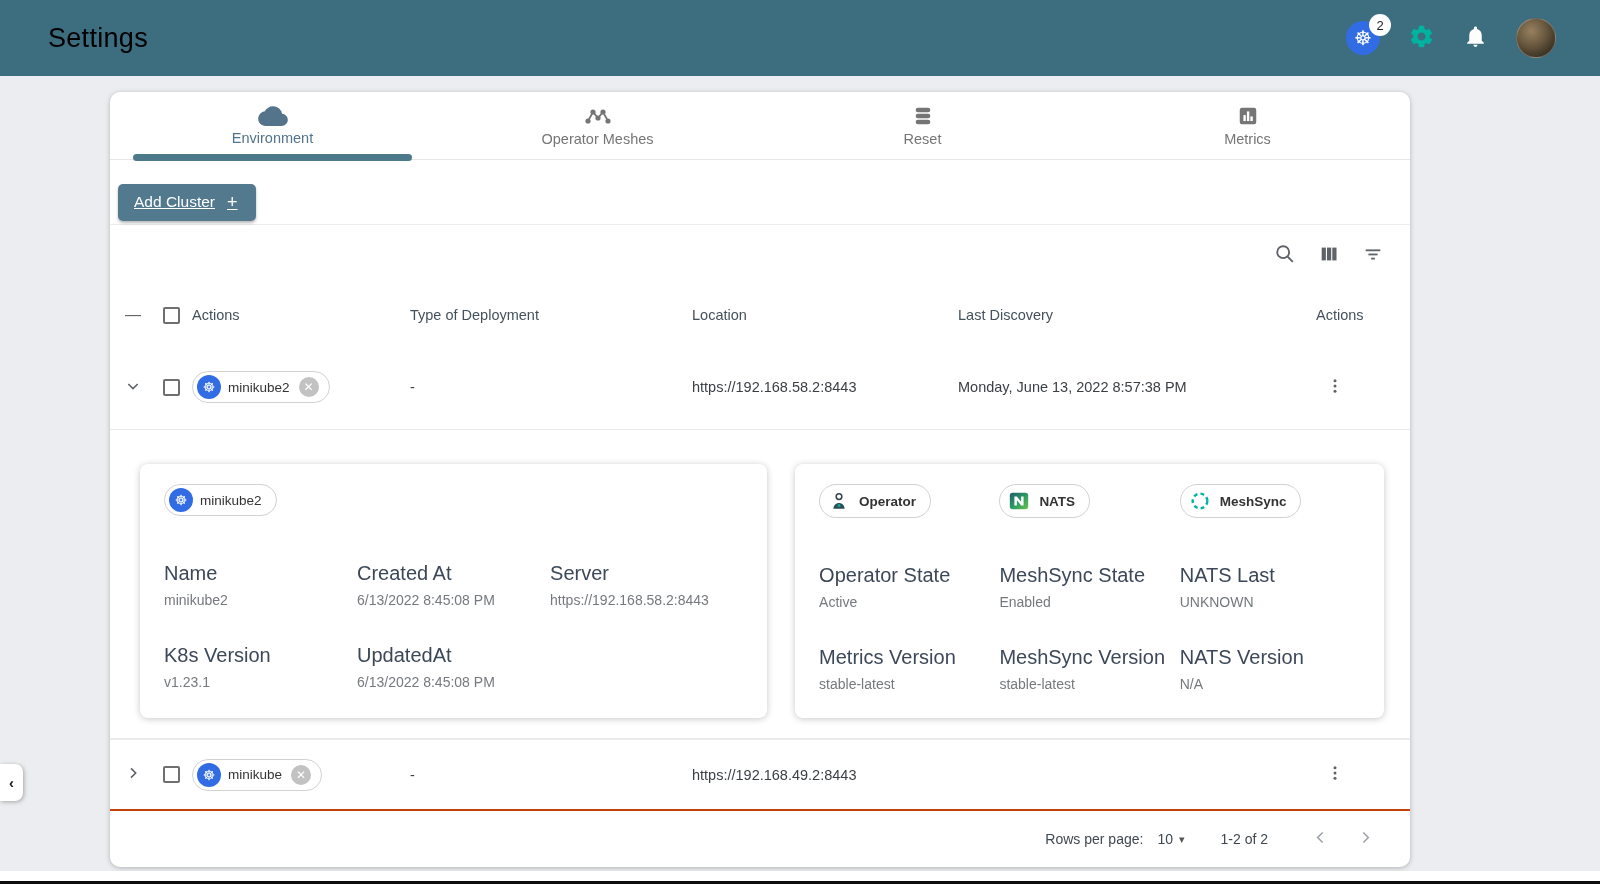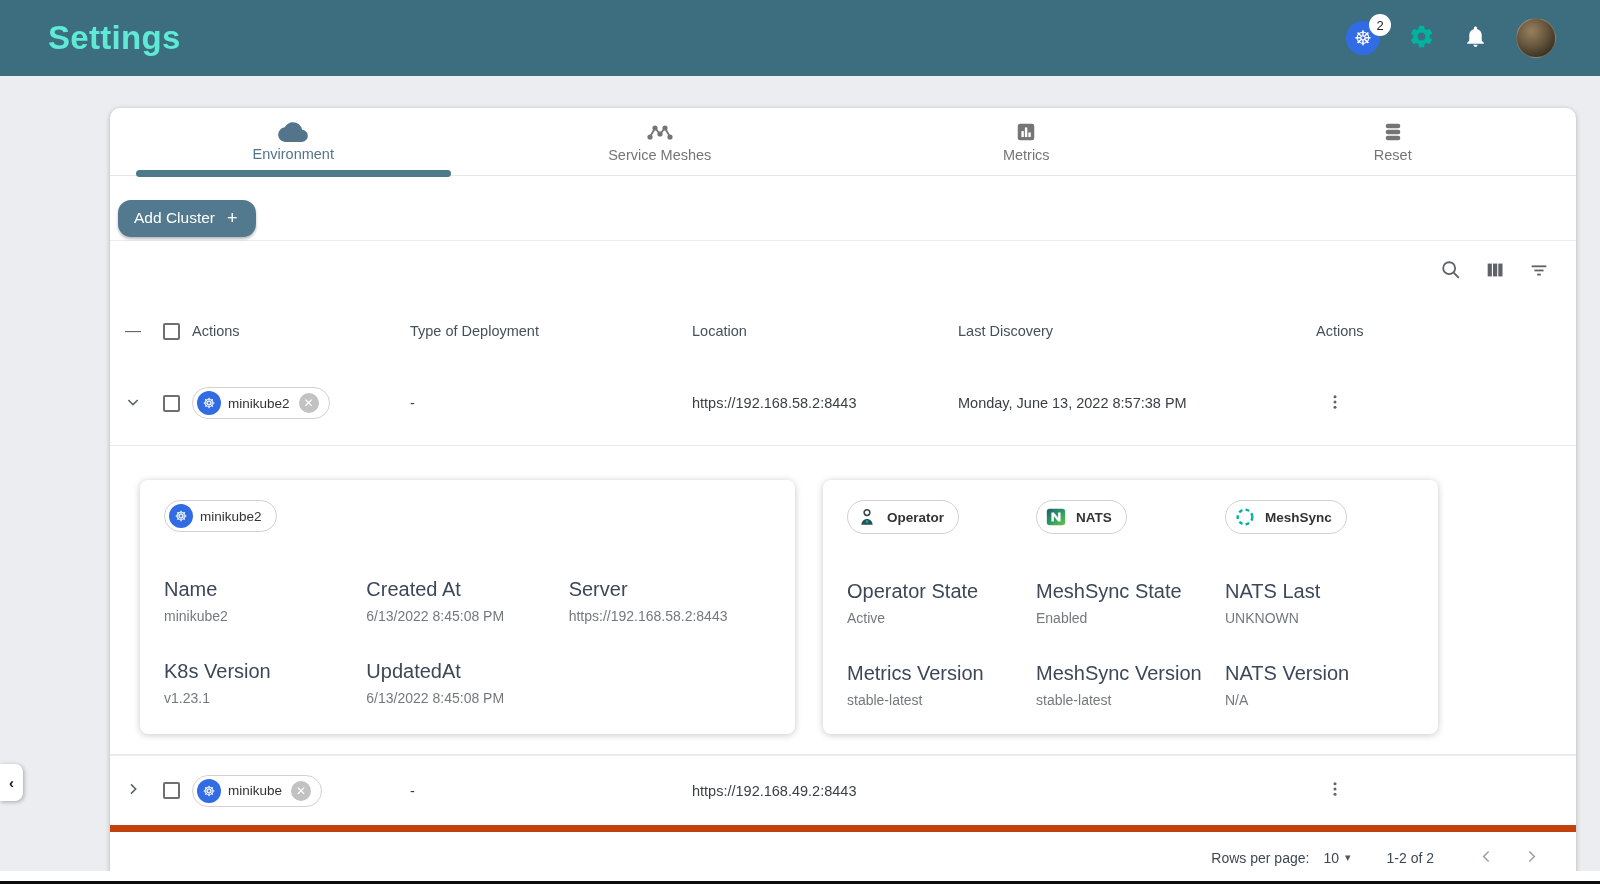--- a/index.html
+++ b/index.html
@@ -1,45 +1,45 @@
 <!DOCTYPE html>
 <html><head>
 <meta charset="utf-8">
 <style>
   * { margin:0; padding:0; box-sizing:border-box; }
   html,body { width:1600px; height:884px; overflow:hidden; }
   body { background:#ebedf0; font-family:"Liberation Sans", sans-serif; position:relative; }
 
   
   .appbar { height:76px; background:#3C6E80; display:flex; align-items:center; padding:0 44px 0 48px; }
-  .appbar-title { color:#5eead4; font-size:33px; font-weight:bold; letter-spacing:.3px; }
+  .appbar-title { color:#000000; font-size:27px; font-weight:normal; letter-spacing:.3px; }
   .appbar-right { margin-left:auto; display:flex; align-items:center; gap:28px; }
   .k8s-ctx { position:relative; width:34px; height:34px; cursor:pointer; }
   .k8s-circle { width:34px; height:34px; border-radius:50%; background:#326CE5; color:#fff; display:flex; align-items:center; justify-content:center; font-size:20px; }
   .k8s-badge { position:absolute; top:-7px; right:-11px; width:22px; height:22px; background:#fff; border-radius:50%; color:#222; font-size:13px; display:flex; align-items:center; justify-content:center; }
   .avatar { width:40px; height:40px; border-radius:50%; background:radial-gradient(circle at 38% 32%, #97805f 0%, #6b5a40 40%, #3c3425 75%, #23301c 100%); border:1px solid rgba(255,255,255,.25); cursor:pointer; }
   .iconbtn { background:none; border:none; cursor:pointer; display:flex; align-items:center; }
 
   
-  .card { width:1466px; margin-left:110px; margin-top:32px; background:#fff; border-radius:10px;
+  .card { width:1300px; margin-left:110px; margin-top:16px; background:#fff; border-radius:10px;
           box-shadow:0 1px 5px rgba(0,0,0,.25); overflow:hidden; }
 
   
   .tabs { display:flex; border-bottom:1px solid #e7e7e7; height:68px; }
   .tab { flex:1; display:flex; flex-direction:column; align-items:center; justify-content:center; gap:4px;
          color:#757575; font-size:14.5px; cursor:pointer; position:relative; }
   .tab.active { color:#53748A; }
   .tab.active .indicator { position:absolute; bottom:-2px; left:7%; right:7%; height:7px; background:#4C7A8A; border-radius:4px; }
   .tab svg { display:block; }
 
   
   .addrow { height:65px; border-bottom:1px solid #ececec; padding:24px 0 0 8px; }
   .add-btn { display:inline-flex; align-items:center; gap:12px; background:#53798E; color:#fff; border:none;
-             font-size:15.5px; font-family:inherit; padding:9px 18px 10px 16px; border-radius:13px; cursor:pointer;
-             box-shadow:0 2px 3px rgba(0,0,0,.28); }
+             font-size:15.5px; font-family:inherit; padding:9px 18px 10px 16px; border-radius:5px; cursor:pointer;
+             box-shadow:0 2px 3px rgba(0,0,0,.28);text-decoration:underline; }
   .add-btn .plus { font-size:18px; line-height:1; }
 
   
   .toolbar { height:60px; display:flex; align-items:center; justify-content:flex-end; gap:22px; padding-right:26px; }
 
   
   .trow { display:grid; grid-template-columns:34px 42px 218px 282px 266px 352px 1fr; align-items:center; padding-left:6px; }
   .thead { height:60px; font-size:14.5px; color:#44515a; }
   .tbodyrow { height:84px; font-size:14.5px; color:#3a3f44; }
   .tbodyrow.second { height:70px; border-top:1px solid #ececec; }
@@ -60,21 +60,21 @@
   .expand { border-top:1px solid #e9e9e9; border-bottom:1px solid #e9e9e9; padding:34px 26px 20px 30px; display:flex; gap:28px; }
   .subcard { background:#fff; border-radius:8px; box-shadow:0 1px 7px rgba(0,0,0,.22); padding:20px 24px 26px 24px; }
   .subcard.left { width:655px; }
   .subcard.right { width:615px; }
   .chiprow3 { display:grid; grid-template-columns:1fr 1fr 1fr;font-weight:bold; }
   .fields { display:grid; grid-template-columns:1fr 1fr 1fr; row-gap:36px; margin-top:46px; }
   .f-label { font-size:20px; color:#3C4858; margin-bottom:7px; }
   .f-value { font-size:14px; color:#75797d; }
 
   
-  .tfoot { border-top:7px solid #c2410c; height:58px; display:flex; align-items:center; justify-content:flex-end;
+  .tfoot { border-top:2px solid #c2410c; height:58px; display:flex; align-items:center; justify-content:flex-end;
            padding-right:22px; font-size:14px; color:#3f4850; }
   .rpp-select { display:flex; align-items:center; gap:6px; margin-left:14px; cursor:pointer; }
   .rpp-caret { font-size:11px; color:#555; }
   .range { margin:0 30px 0 36px; }
   .pg-btn { background:none; border:none; cursor:default; padding:0 14px; display:flex; align-items:center; }
 
   
   .drawer-handle { position:absolute; left:0; top:764px; width:23px; height:37px; background:#fff;
                    border-radius:0 8px 8px 0; box-shadow:1px 1px 4px rgba(0,0,0,.3); display:flex; align-items:center;
                    justify-content:center; font-size:15px; font-weight:bold; color:#1a1a1a; cursor:pointer; }
@@ -126,42 +126,42 @@
       <span>
         <svg width="30" height="22" viewBox="0 0 30 22" fill="none" stroke="#757575" stroke-width="1.8">
           <path d="M5 16 L10 7 L15 13 L20 7 L25 16"></path>
           <circle cx="5" cy="16" r="2.6" fill="#757575" stroke="none"></circle>
           <circle cx="10" cy="7" r="2.6" fill="#757575" stroke="none"></circle>
           <circle cx="15" cy="13" r="2.6" fill="#757575" stroke="none"></circle>
           <circle cx="20" cy="7" r="2.6" fill="#757575" stroke="none"></circle>
           <circle cx="25" cy="16" r="2.6" fill="#757575" stroke="none"></circle>
         </svg>
       </span>
-      <span>Service Meshes</span>
+      <span>Operator Meshes</span>
+    </div>
+    <div class="tab">
+      <span>
+        <svg width="22" height="22" viewBox="0 0 24 24" fill="#757575">
+            <rect x="4" y="3" width="16" height="5" rx="2.5"></rect>
+            <rect x="4" y="9.5" width="16" height="5" rx="2.5"></rect>
+            <rect x="4" y="16" width="16" height="5" rx="2.5"></rect>
+          </svg>
+      </span>
+      <span>Reset</span>
     </div>
     <div class="tab">
       <span>
         <svg width="22" height="22" viewBox="0 0 24 24">
             <rect x="3" y="3" width="18" height="18" rx="2.5" fill="#757575"></rect>
             <rect x="7" y="11" width="2.6" height="6.5" fill="#fff"></rect>
             <rect x="10.8" y="7" width="2.6" height="10.5" fill="#fff"></rect>
             <rect x="14.6" y="12.5" width="2.6" height="5" fill="#fff"></rect>
           </svg>
       </span>
       <span>Metrics</span>
-    </div>
-    <div class="tab">
-      <span>
-        <svg width="22" height="22" viewBox="0 0 24 24" fill="#757575">
-            <rect x="4" y="3" width="16" height="5" rx="2.5"></rect>
-            <rect x="4" y="9.5" width="16" height="5" rx="2.5"></rect>
-            <rect x="4" y="16" width="16" height="5" rx="2.5"></rect>
-          </svg>
-      </span>
-      <span>Reset</span>
     </div>
   </nav>
 
   <div class="addrow">
     <button class="add-btn">
       <span>Add Cluster</span>
       <span class="plus">+</span>
     </button>
   </div>
 

